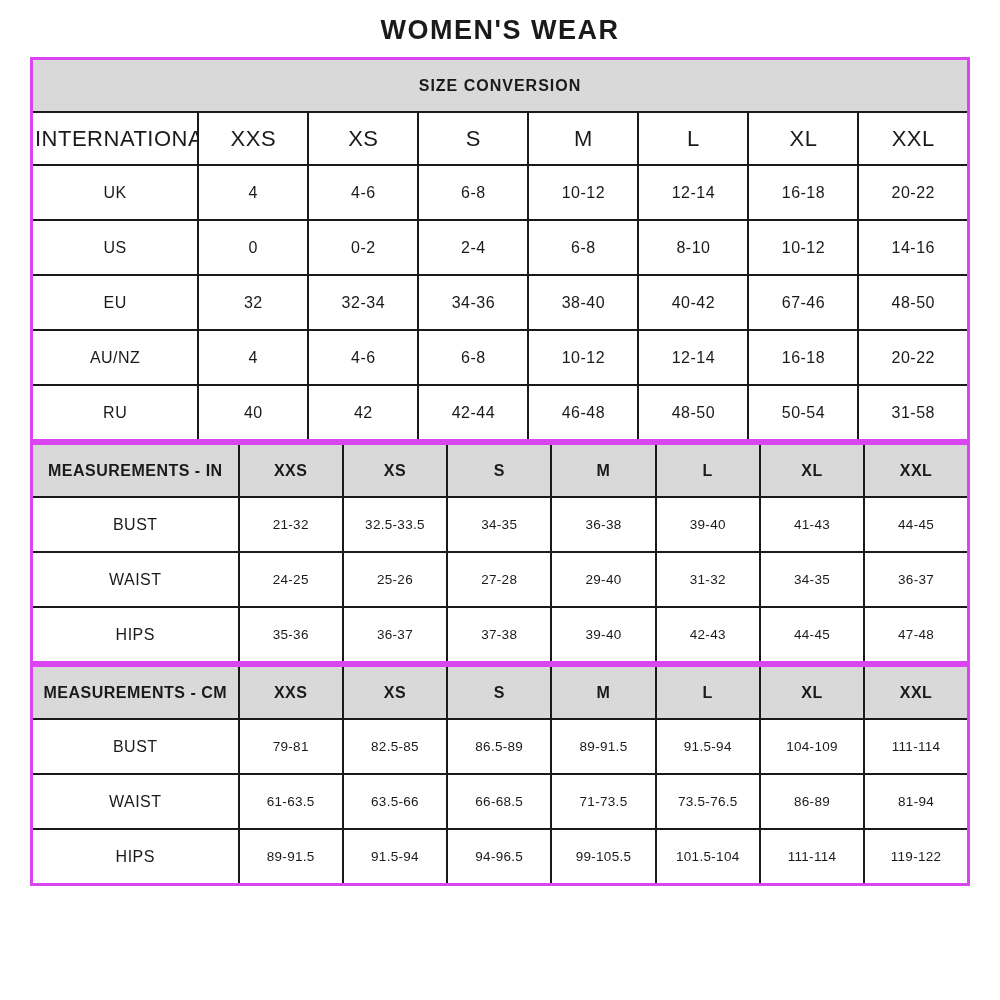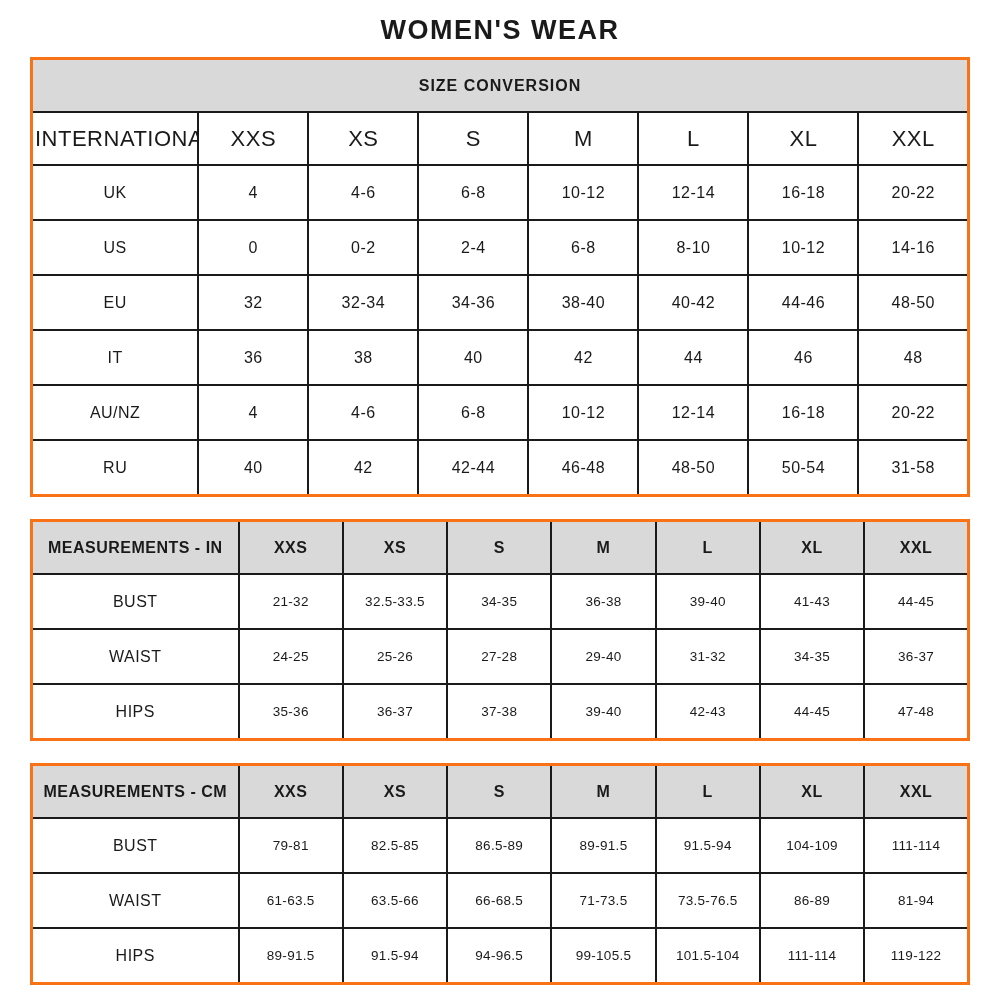--- a/index.html
+++ b/index.html
@@ -24,22 +24,22 @@
     font-size: 27px;
     font-weight: bold;
     letter-spacing: 1.5px;
     margin: 4px 0 13px 0;
     line-height: 28px;
   }
   table {
     width: 100%;
     border-collapse: collapse;
     table-layout: fixed;
-    border: 3px solid #f97316;
-    margin-bottom: 22px;
+    border: 3px solid #d946ef;
+    margin-bottom: 0;
   }
   td {
     border: 2px solid #1a1a1a;
     text-align: center;
     vertical-align: middle;
     padding: 0 2px;
     overflow: hidden;
     white-space: nowrap;
   }
   
@@ -134,32 +134,22 @@
           <td>10-12</td>
           <td>14-16</td>
         </tr>
         <tr>
           <td class="row-label">EU</td>
           <td>32</td>
           <td>32-34</td>
           <td>34-36</td>
           <td>38-40</td>
           <td>40-42</td>
-          <td>44-46</td>
+          <td>67-46</td>
           <td>48-50</td>
-        </tr>
-        <tr>
-          <td class="row-label">IT</td>
-          <td>36</td>
-          <td>38</td>
-          <td>40</td>
-          <td>42</td>
-          <td>44</td>
-          <td>46</td>
-          <td>48</td>
         </tr>
         <tr>
           <td class="row-label">AU/NZ</td>
           <td>4</td>
           <td>4-6</td>
           <td>6-8</td>
           <td>10-12</td>
           <td>12-14</td>
           <td>16-18</td>
           <td>20-22</td>

